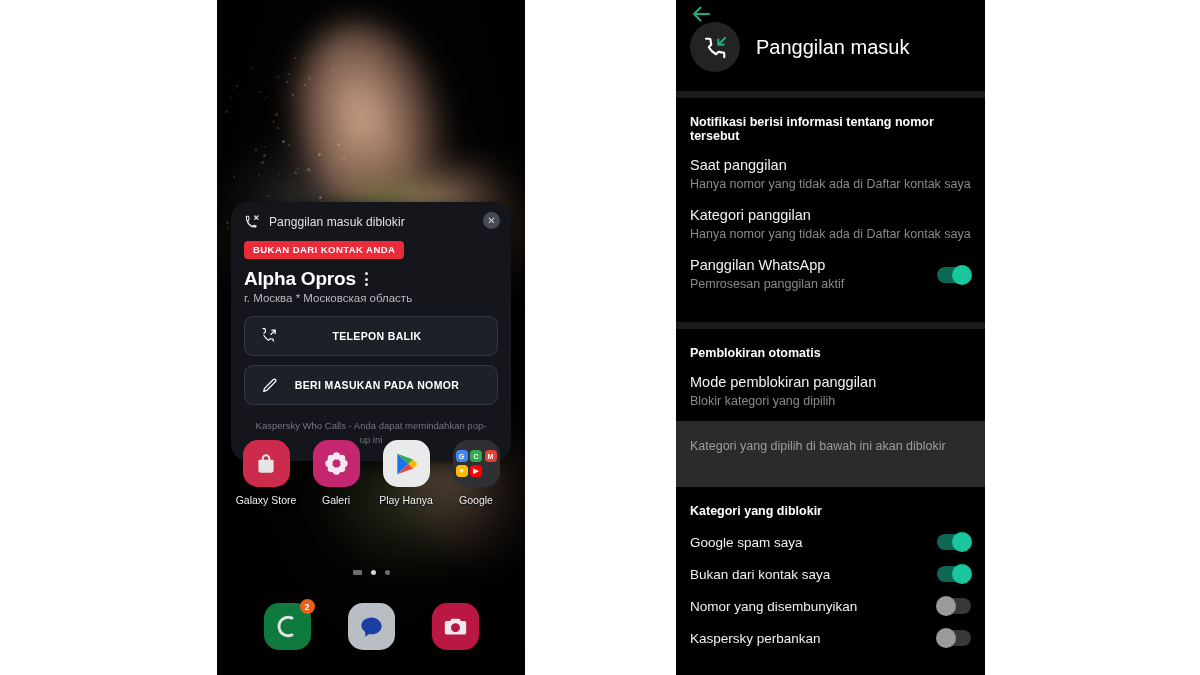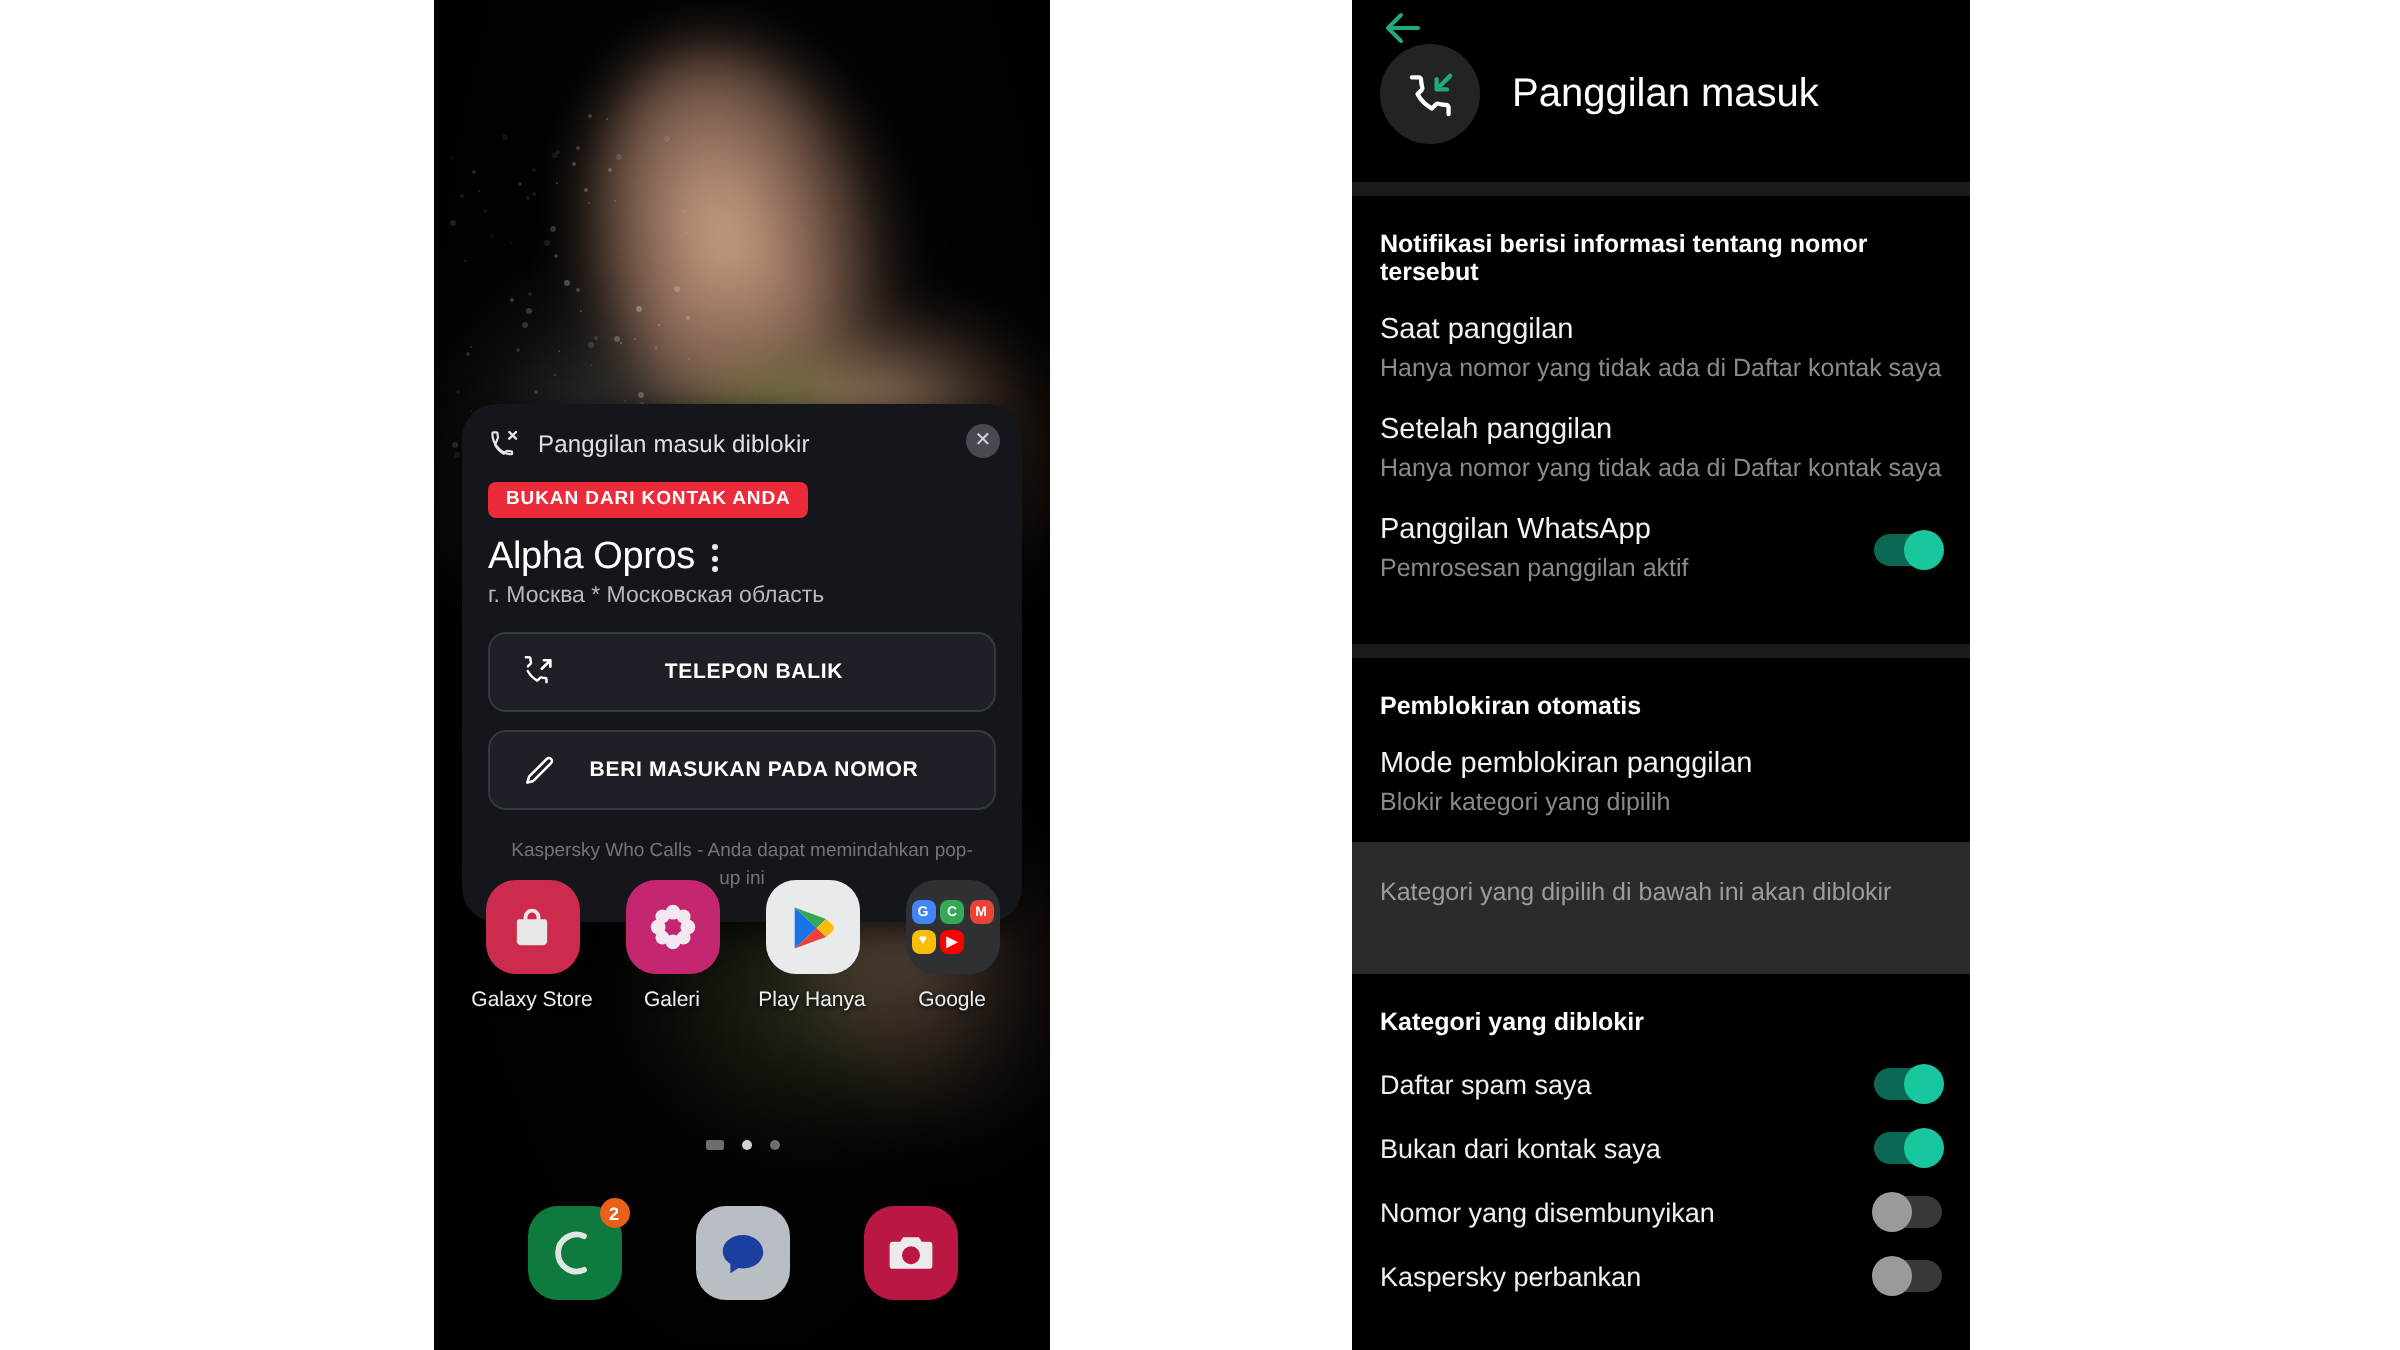--- a/index.html
+++ b/index.html
@@ -145,21 +145,21 @@
     border-radius: 4px;
   }
   .caller-row {
     display: flex;
     align-items: center;
     padding: 9px 13px 0 13px;
   }
   .caller-name {
     color: #ffffff;
     font-size: 19px;
-    font-weight: 400;
+    font-weight: 700;
     letter-spacing: -0.2px;
   }
   .kebab-icon {
     margin-left: 9px;
     display: flex;
     flex-direction: column;
     gap: 2.5px;
   }
   .kebab-icon i {
     display: block;
@@ -692,21 +692,21 @@
 
     <div class="row">
       <div class="row-texts">
         <div class="row-title">Saat panggilan</div>
         <div class="row-sub">Hanya nomor yang tidak ada di Daftar kontak saya</div>
       </div>
     </div>
 
     <div class="row">
       <div class="row-texts">
-        <div class="row-title">Setelah panggilan</div>
+        <div class="row-title">Kategori panggilan</div>
         <div class="row-sub">Hanya nomor yang tidak ada di Daftar kontak saya</div>
       </div>
     </div>
 
     <div class="row">
       <div class="row-texts">
         <div class="row-title">Panggilan WhatsApp</div>
         <div class="row-sub">Pemrosesan panggilan aktif</div>
       </div>
       <span class="toggle on">
@@ -725,21 +725,21 @@
       </div>
     </div>
 
     <div class="note-band">
       <div class="note-band-text">Kategori yang dipilih di bawah ini akan diblokir</div>
     </div>
 
     <div class="section-title">Kategori yang diblokir</div>
 
     <div class="cat-row">
-      <span class="cat-label">Daftar spam saya</span>
+      <span class="cat-label">Google spam saya</span>
       <span class="toggle on">
           <span class="knob"></span>
         </span>
     </div>
 
     <div class="cat-row">
       <span class="cat-label">Bukan dari kontak saya</span>
       <span class="toggle on">
           <span class="knob"></span>
         </span>

